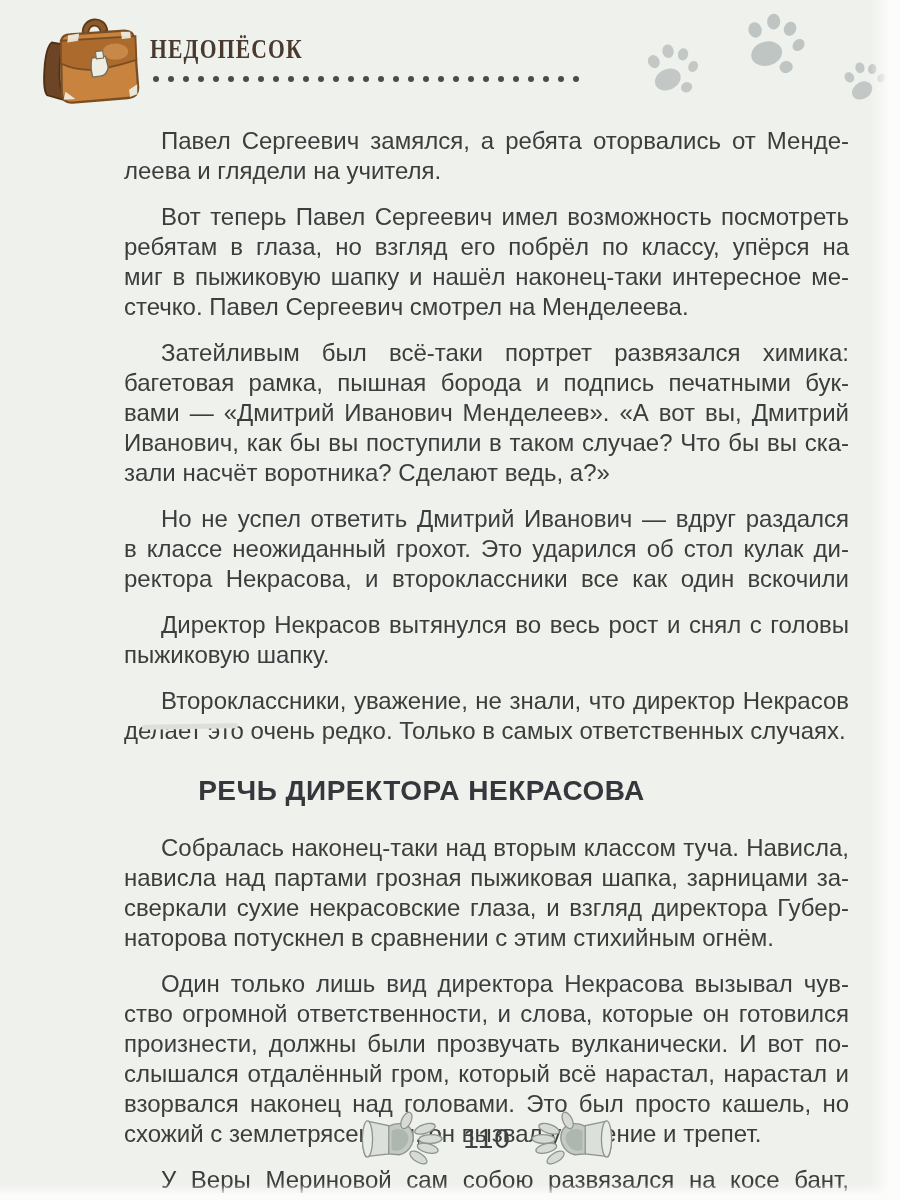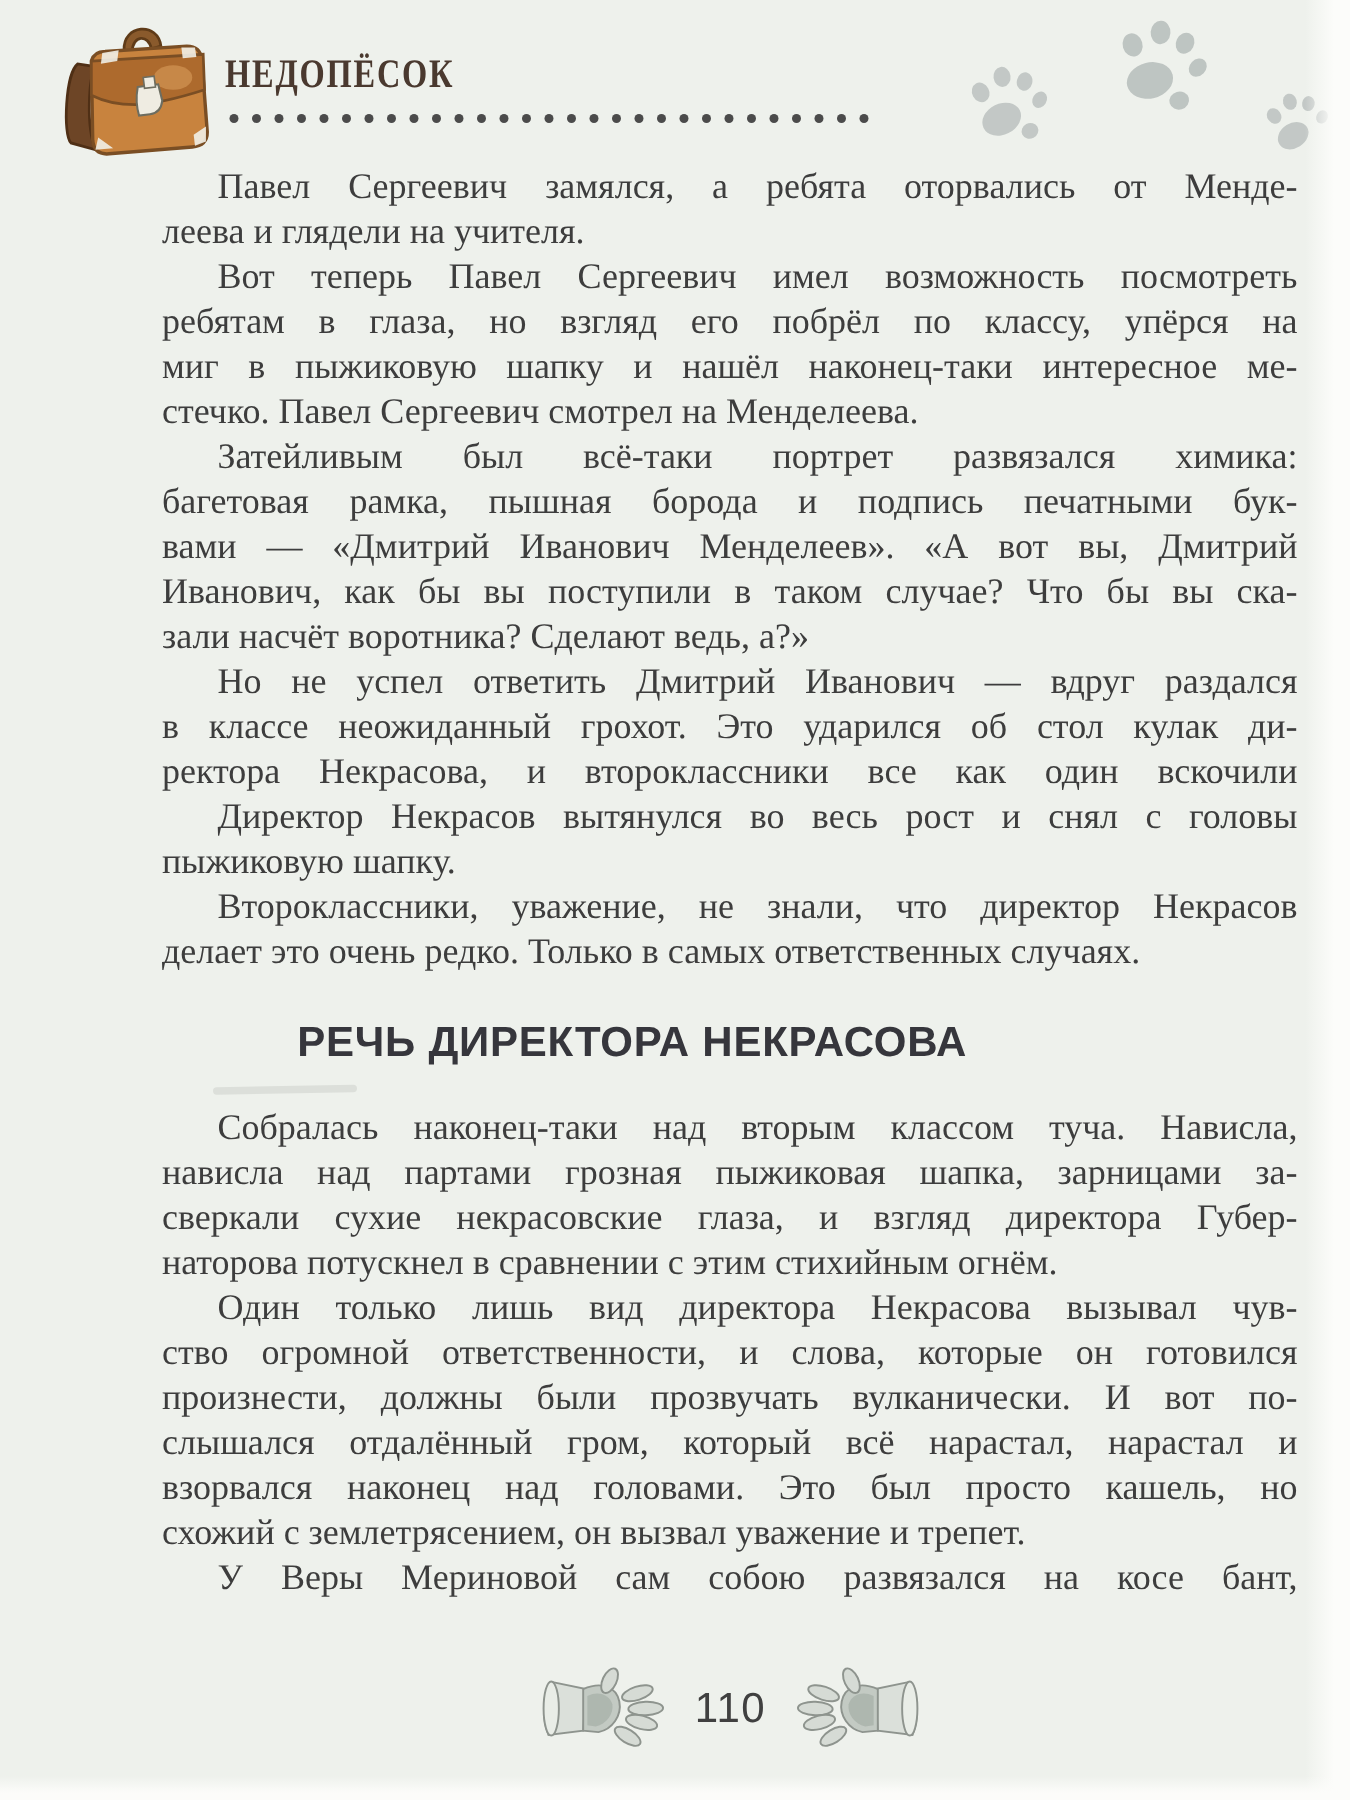--- a/index.html
+++ b/index.html
@@ -27,21 +27,21 @@
   .paw{position:absolute;}
   .paw1{left:645px;top:40px;transform:rotate(-8deg);}
   .paw2{left:742px;top:10px;transform:rotate(4deg);}
   .paw3{left:843px;top:58px;transform:rotate(-14deg);}
 
   
   .page-body{
     position:absolute;left:108px;top:110px;width:757px;
     font-size:24px;line-height:30px;color:#3d3d3d;
   }
-  .para{margin:0;font-family:Liberation Serif, serif;}
+  .para{margin:16px;}
   .para .line{text-align:justify;text-align-last:justify;}
   .para .line.last{text-align-last:auto;}
   .para .line.first{text-indent:37px;}
   .section-heading{
     margin:27px 130px 24px 0;text-align:center;
     font-weight:bold;font-size:28px;line-height:36px;
     color:#36363c;letter-spacing:.5px;
   }
   .artifact-dash{
     position:absolute;left:142px;top:724px;width:96px;height:5px;

